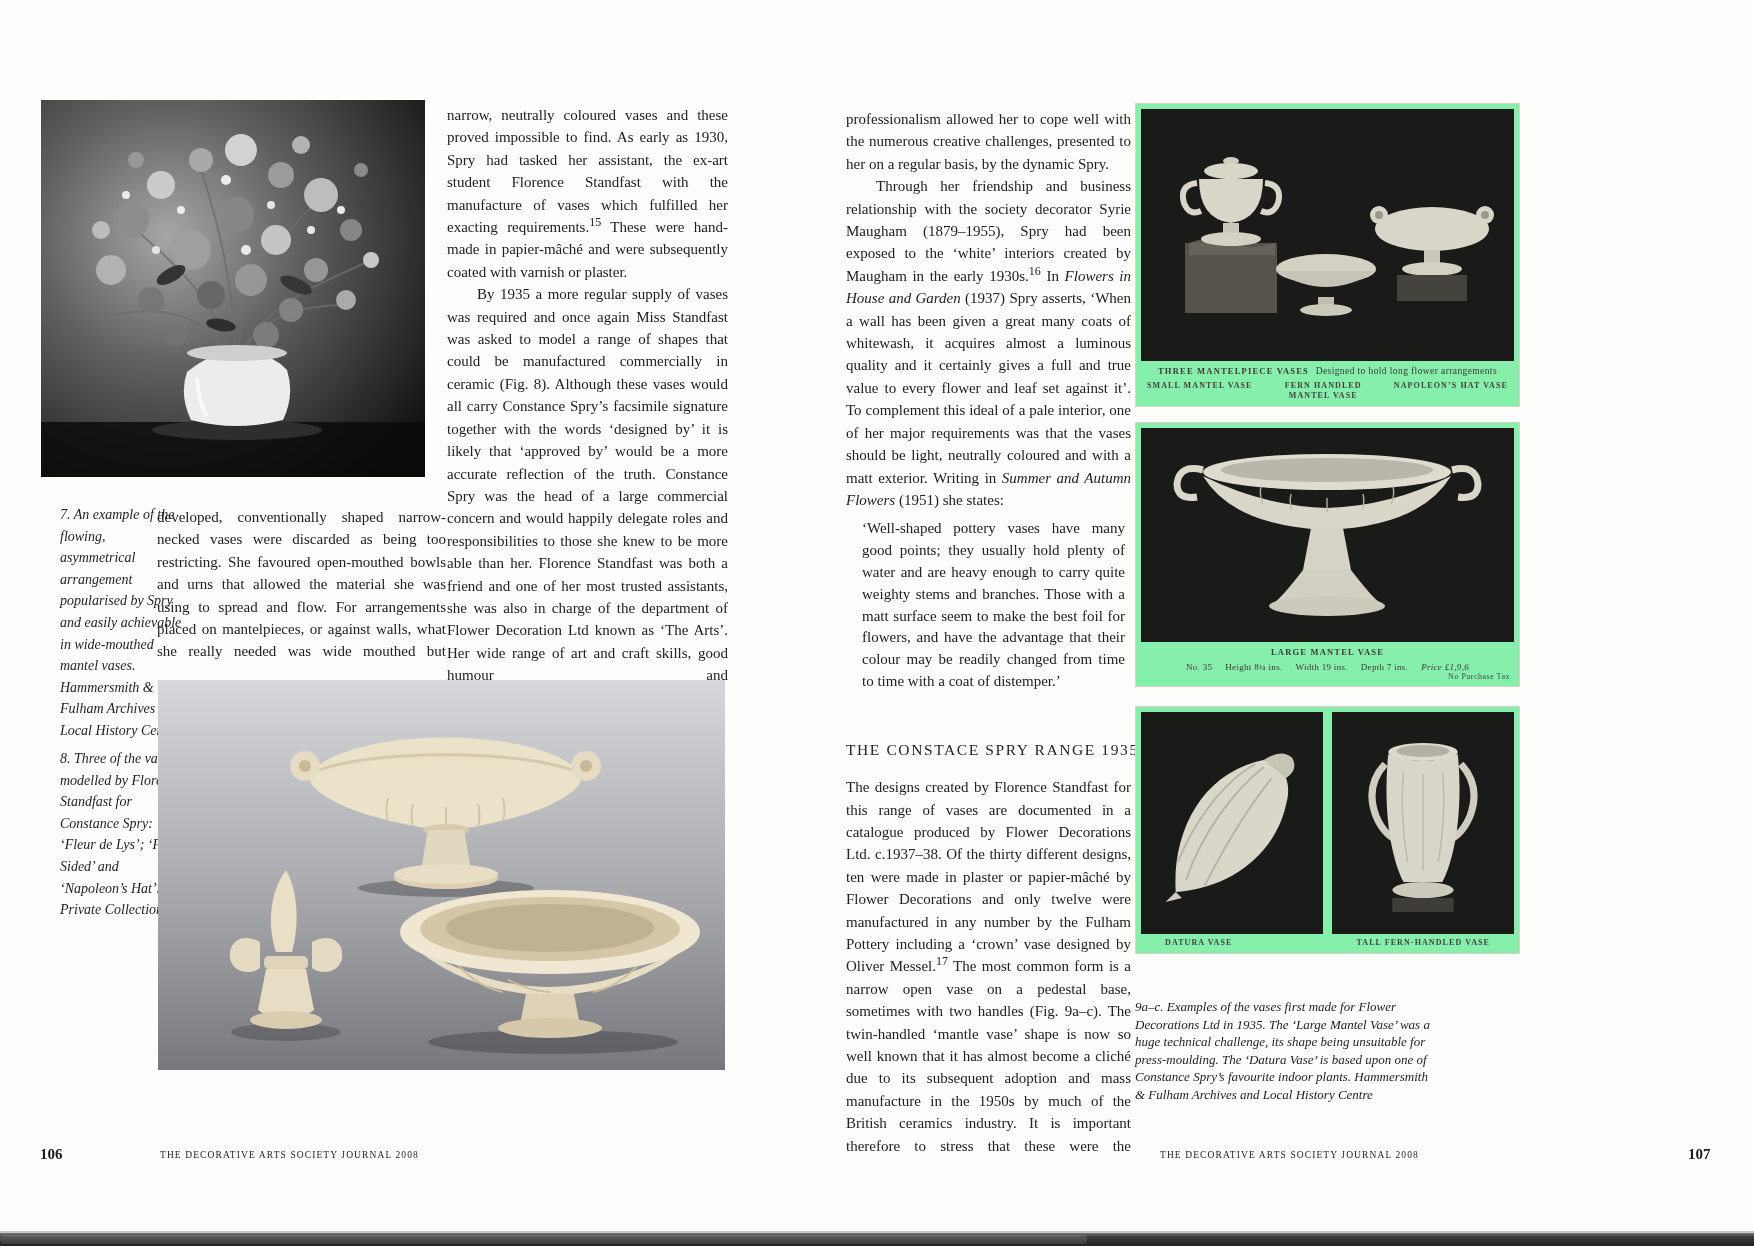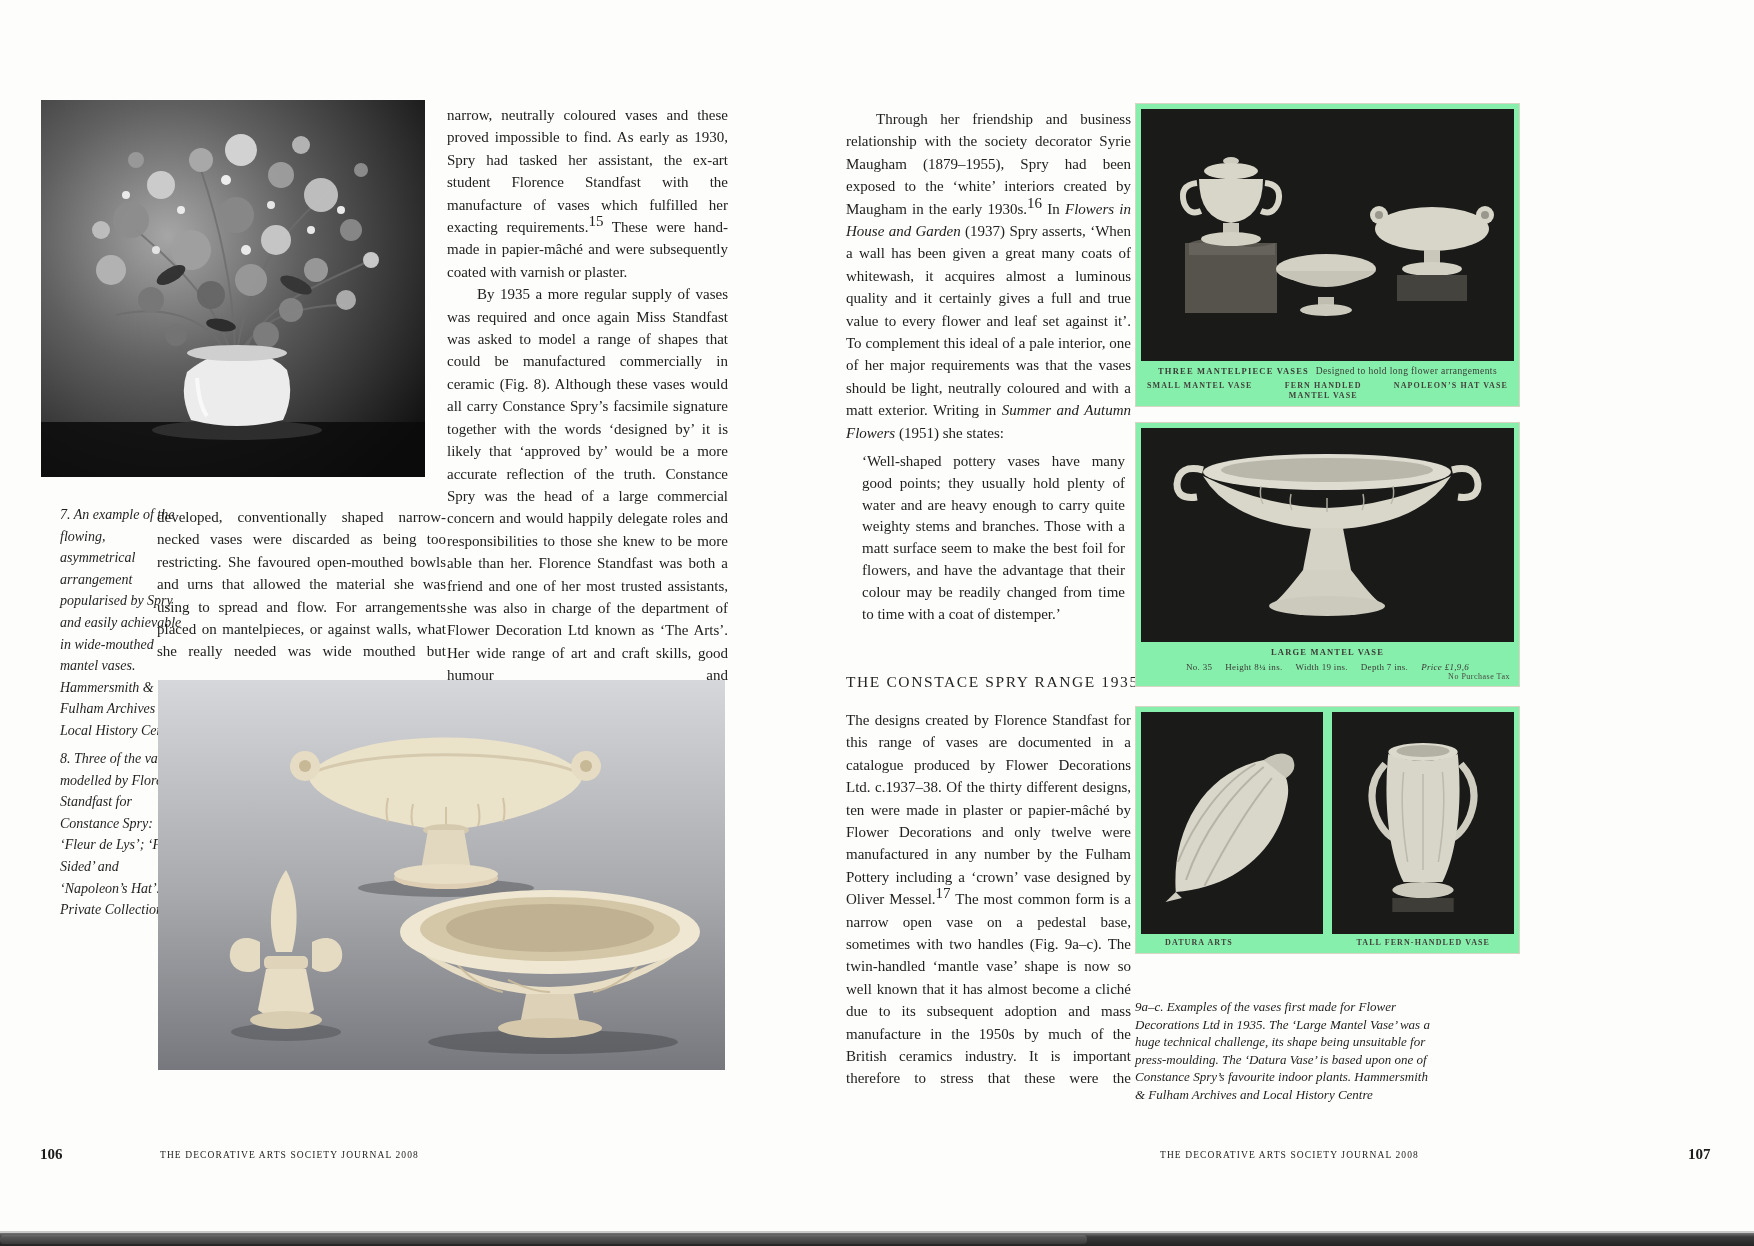--- a/index.html
+++ b/index.html
@@ -9,21 +9,21 @@
     font-family:"Liberation Serif","DejaVu Serif",serif;
     color:#1e1e1c;
   }
   .abs{position:absolute;}
 
   
   .bodycol{font-size:15px; line-height:22.4px; text-align:justify; color:#222120;}
   .bodycol p{margin:0; text-align:justify;}
   .indent{text-indent:30px;}
   .cont{text-align-last:justify;}
-  sup{font-size:15px; line-height:0; vertical-align:super;}
+  sup{font-size:12px; line-height:0; vertical-align:super;}
   .it{font-style:italic;}
 
   
   .margin-caption{font-style:italic; font-size:14px; line-height:21.6px; color:#201f1e; text-align:left;margin-left:20px;}
 
   
   .photo{display:block; overflow:hidden;}
   .photo svg{display:block;}
 
   
@@ -209,20 +209,21 @@
       </svg>
     </div>
 
     <div class="abs folio" style="left:40px; top:1146px;">106</div>
     <div class="abs footer-title" style="left:160px; top:1150px;">THE DECORATIVE ARTS SOCIETY JOURNAL 2008</div>
   </div>
 
   <div>
 
     <div class="abs bodycol" style="left:846px; top:108px; width:285px;">
+      <p>professionalism allowed her to cope well with the numerous creative challenges, presented to her on a regular basis, by the dynamic Spry.</p>
       <p class="indent"><span>Through her friendship and business relationship with the society decorator Syrie Maugham (1879–1955), Spry had been exposed to the ‘white’ interiors created by Maugham in the early 1930s.</span><sup>16</sup><span> In </span><span class="it">Flowers in House and Garden</span><span> (1937) Spry asserts, ‘When a wall has been given a great many coats of whitewash, it acquires almost a luminous quality and it certainly gives a full and true value to every flower and leaf set against it’. To complement this ideal of a pale interior, one of her major requirements was that the vases should be light, neutrally coloured and with a matt exterior. Writing in </span><span class="it">Summer and Autumn Flowers</span><span> (1951) she states:</span></p>
       <blockquote>‘Well-shaped pottery vases have many good points; they usually hold plenty of water and are heavy enough to carry quite weighty stems and branches. Those with a matt surface seem to make the best foil for flowers, and have the advantage that their colour may be readily changed from time to time with a coat of distemper.’</blockquote>
       <h2 class="section-heading" style="margin:46px 0 15px 0;">THE CONSTACE SPRY RANGE 1935</h2>
       <p class="cont"><span>The designs created by Florence Standfast for this range of vases are documented in a catalogue produced by Flower Decorations Ltd. c.1937–38. Of the thirty different designs, ten were made in plaster or papier-mâché by Flower Decorations and only twelve were manufactured in any number by the Fulham Pottery including a ‘crown’ vase designed by Oliver Messel.</span><sup>17</sup><span> The most common form is a narrow open vase on a pedestal base, sometimes with two handles (Fig. 9a–c). The twin-handled ‘mantle vase’ shape is now so well known that it has almost become a cliché due to its subsequent adoption and mass manufacture in the 1950s by much of the British ceramics industry. It is important therefore to stress that these were the</span></p>
     </div>
 
     <div class="abs cat-card" style="left:1135px; top:103px; width:385px;">
       <div class="cat-black" style="height:252px;">
         <svg viewBox="0 0 373 252" width="100%" height="252" preserveAspectRatio="none">
           <rect width="373" height="252" fill="#1a1a18"></rect>
@@ -321,21 +322,21 @@
               <path d="M70 60 q-4 40 4 90"></path>
                 <path d="M89 62 q0 40 0 96"></path>
                 <path d="M108 60 q4 40 -4 90"></path>
             </g>
             <ellipse cx="89" cy="178" rx="30" ry="8" fill="#ccc9bd"></ellipse>
             <rect x="59" y="186" width="60" height="14" fill="#3f3d37"></rect>
           </svg>
         </div>
       </div>
       <div class="cat-labels" style="padding:0 24px;">
-        <span>DATURA ARTS</span>
+        <span>DATURA VASE</span>
         <span>TALL FERN-HANDLED VASE</span>
       </div>
     </div>
 
     <div class="abs small-caption" style="left:1135px; top:998px; width:298px;">9a–c.  Examples of the vases first made for Flower Decorations Ltd in 1935. The ‘Large Mantel Vase’ was a huge technical challenge, its shape being unsuitable for press-moulding. The ‘Datura Vase’ is based upon one of Constance Spry’s favourite indoor plants. Hammersmith &amp; Fulham Archives and Local History Centre</div>
 
     <div class="abs footer-title" style="left:1160px; top:1150px;">THE DECORATIVE ARTS SOCIETY JOURNAL 2008</div>
     <div class="abs folio" style="left:1688px; top:1146px;">107</div>
   </div>
 

